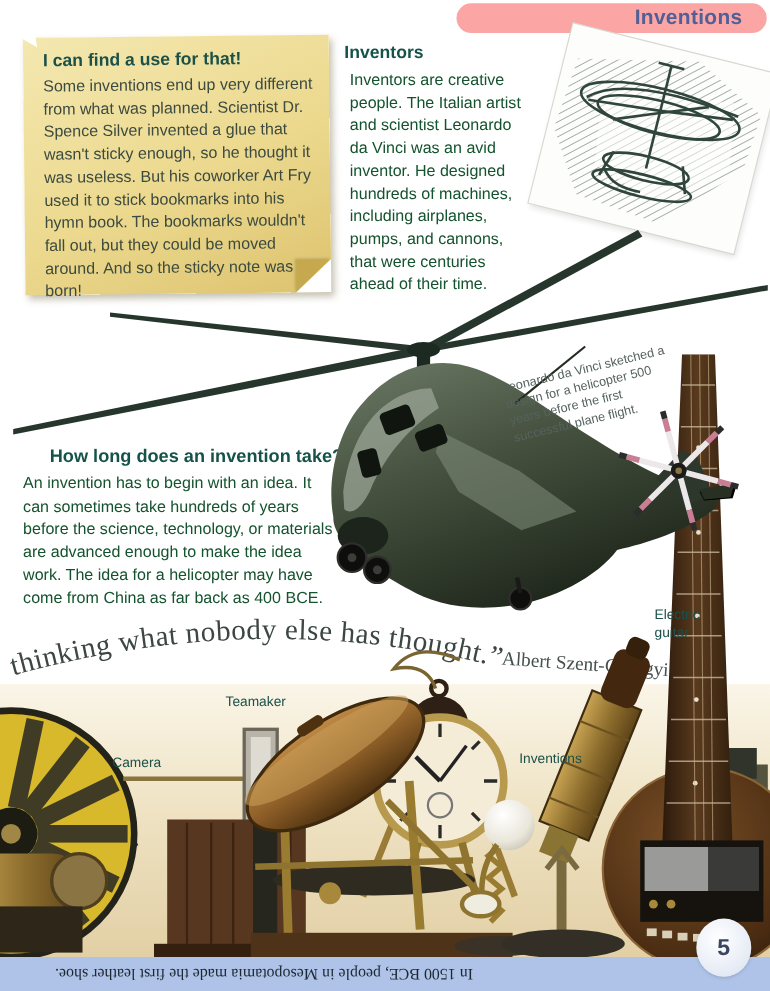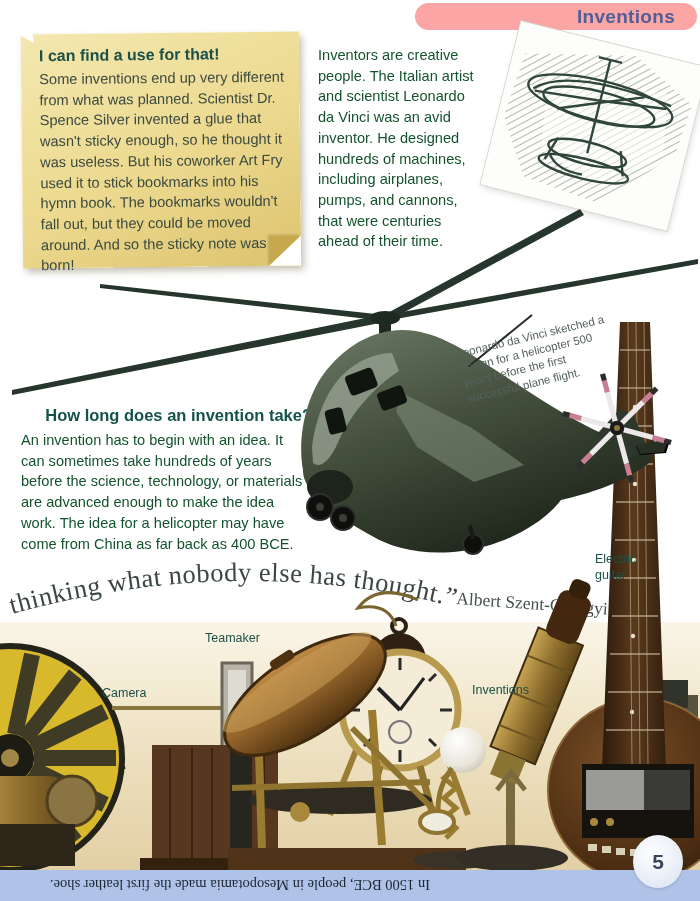--- a/index.html
+++ b/index.html
@@ -85,20 +85,21 @@
     </svg>
   </div>
 
   <div class="note">
     <h2>I can find a use for that!</h2>
     <p>Some inventions end up very different from what was planned. Scientist Dr. Spence Silver invented a glue that wasn't sticky enough, so he thought it was useless. But his coworker Art Fry used it to stick bookmarks into his hymn book. The bookmarks wouldn't fall out, but they could be moved around. And so the sticky note was born!</p>
     <div class="fold"></div>
   </div>
 
   <div class="sec" id="inventors">
+    <h2>Inventors</h2>
     <p>Inventors are creative people. The Italian artist and scientist Leonardo da Vinci was an avid inventor. He designed hundreds of machines, including airplanes, pumps, and cannons, that were centuries ahead of their time.</p>
   </div>
 
   <div class="sec" id="howlong">
     <h2>How long does an invention take?</h2>
     <p>An invention has to begin with an idea. It can sometimes take hundreds of years before the science, technology, or materials are advanced enough to make the idea work. The idea for a helicopter may have come from China as far back as 400 BCE.</p>
   </div>
 
   <svg class="layer" style="left:0;top:540px" width="700" height="92" viewBox="0 0 700 92">
     <defs>

